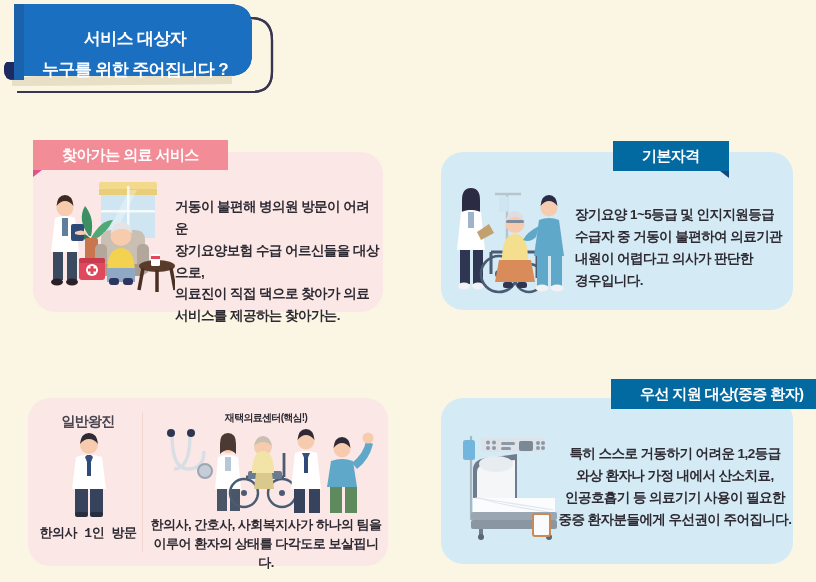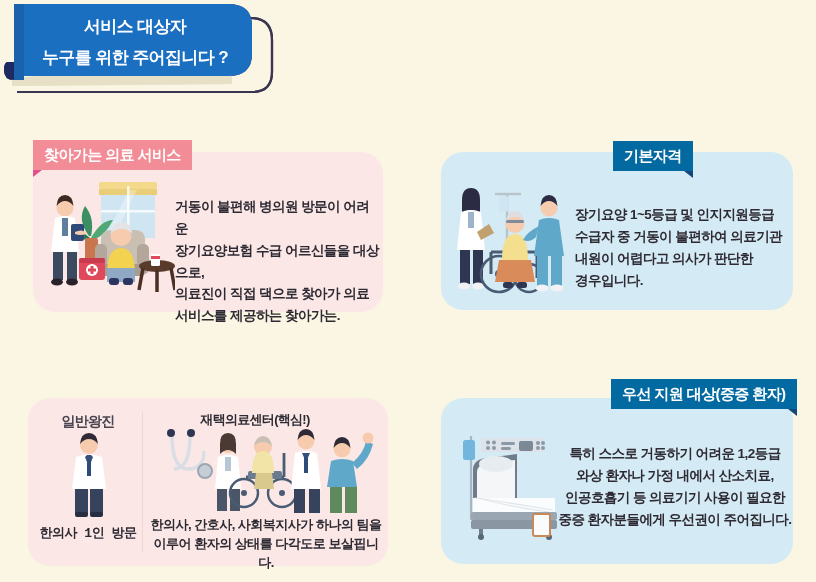--- a/index.html
+++ b/index.html
@@ -28,21 +28,21 @@
     position: absolute;
     width: 300px;
     height: 105px;
   }
 
   .ribbon svg { position: absolute; left: 0; top: 0; overflow: visible; }
 
   .ribbon-label {
     position: absolute;
     left: 10px;
-    top: 6px;
+    top: 18px;
     width: 250px;
     height: 72px;
     display: flex;
     flex-direction: column;
     align-items: center;
     justify-content: center;
     gap: 10px;
     color: #FFFFFF;
     font-size: 17px;
     font-weight: bold;
@@ -65,21 +65,21 @@
   #card-compare  { left: 28px;  top: 398px; width: 360px; height: 168px; }
   #card-priority { left: 441px; top: 398px; width: 352px; height: 166px; }
 
   
   .tab {
     position: absolute;
     height: 30px;
     display: flex;
     align-items: center;
     justify-content: center;
-    padding: 0 11px;
+    padding: 0 29px;
     color: #FFFFFF;
     font-size: 15px;
     font-weight: bold;
     letter-spacing: -0.6px;
     white-space: nowrap;
   }
   .tab-pink { background: #F28C96; }
   .tab-blue { background: #0369a1; }
 
   
@@ -131,21 +131,21 @@
   .compare-head {
     position: absolute;
     font-size: 14px;
     font-weight: bold;
     letter-spacing: -0.7px;
     color: #4A4550;
     text-align: center;
     white-space: nowrap;
   }
   #compare-head-left  { left: 40px;  top: 413px; width: 96px; }
-  #compare-head-right { left: 145px; top: 411px; width: 220px; font-size: 13px; color: #2E2A33; }
+  #compare-head-right { left: 156px; top: 411px; width: 220px; font-size: 10px; color: #2E2A33; }
 
   .compare-cap {
     position: absolute;
     font-size: 13px;
     font-weight: bold;
     letter-spacing: -0.5px;
     line-height: 1.45;
     color: #2E2A33;
     text-align: center;
     white-space: pre-line;

